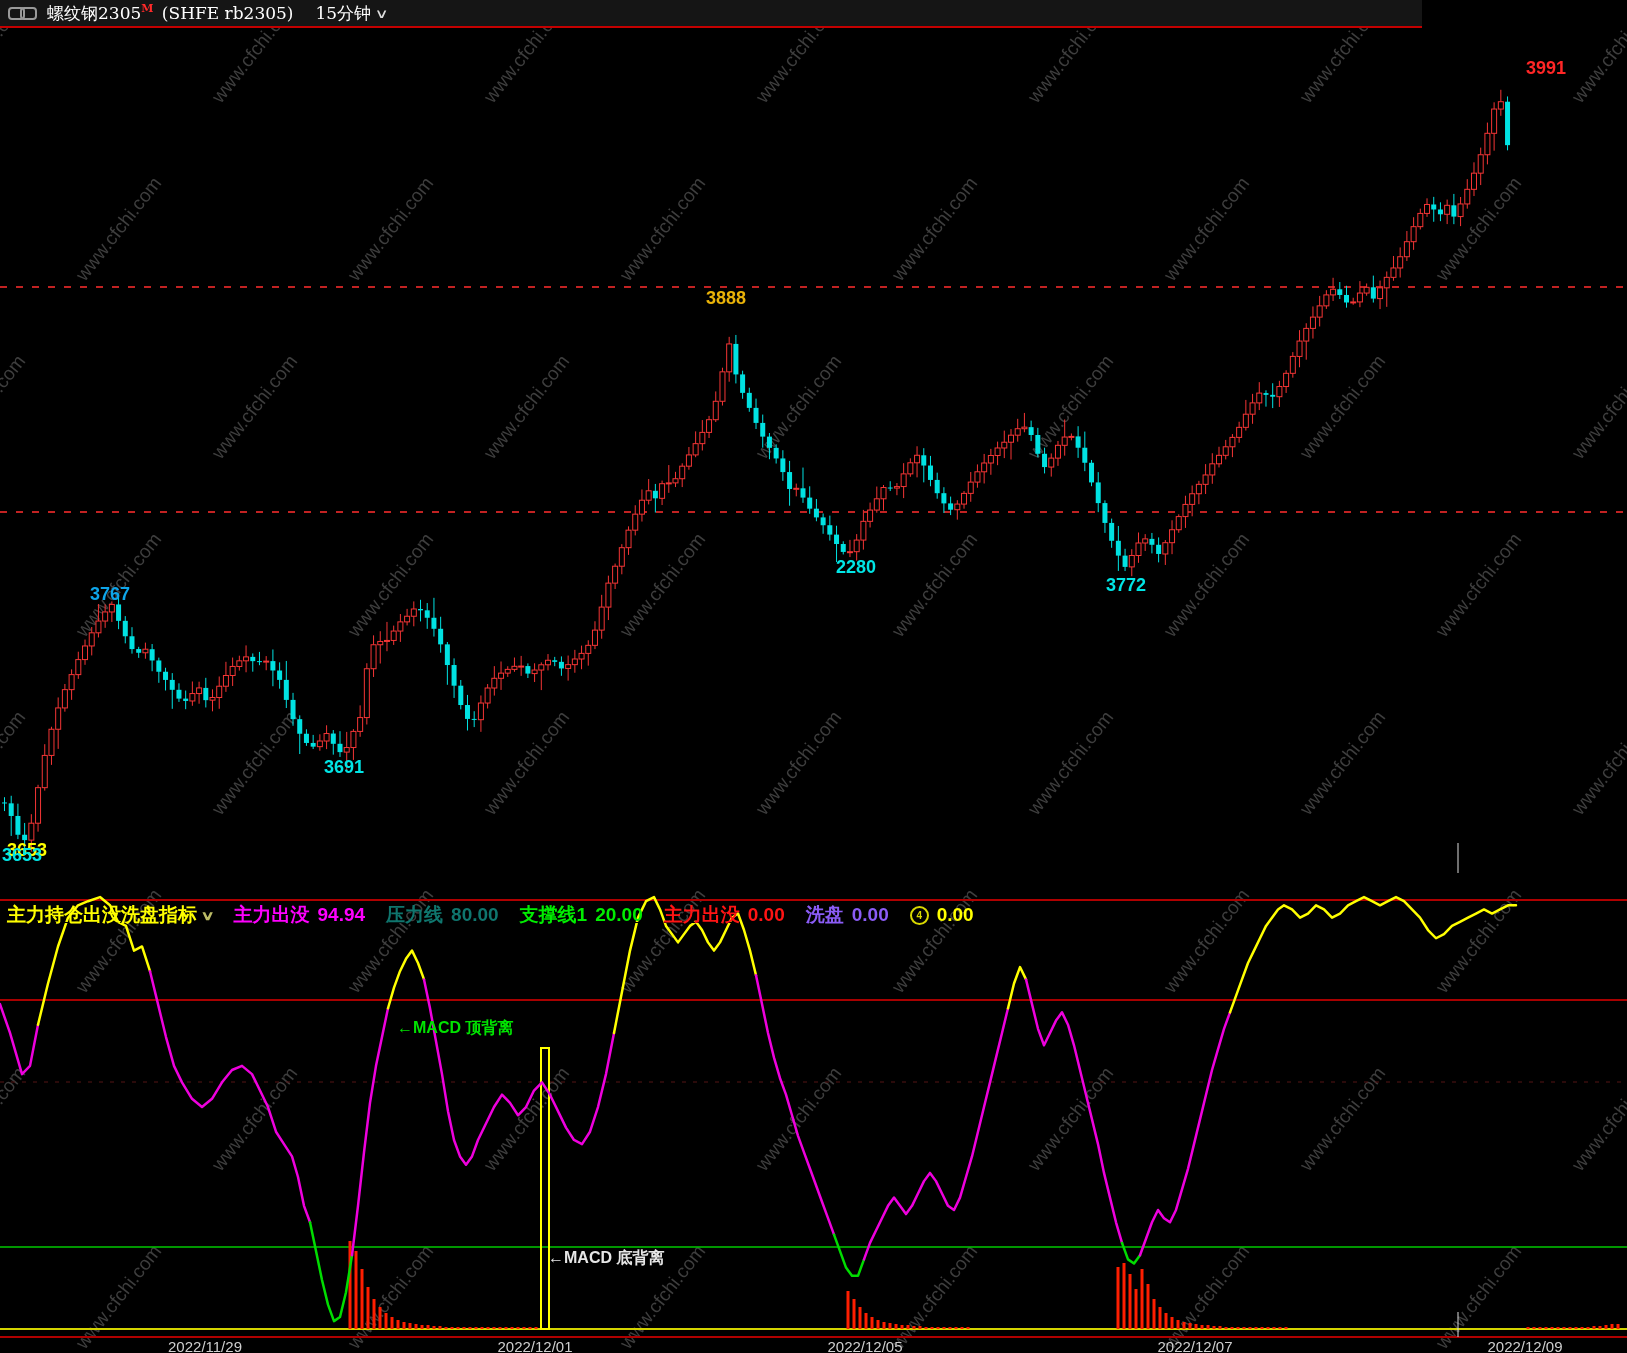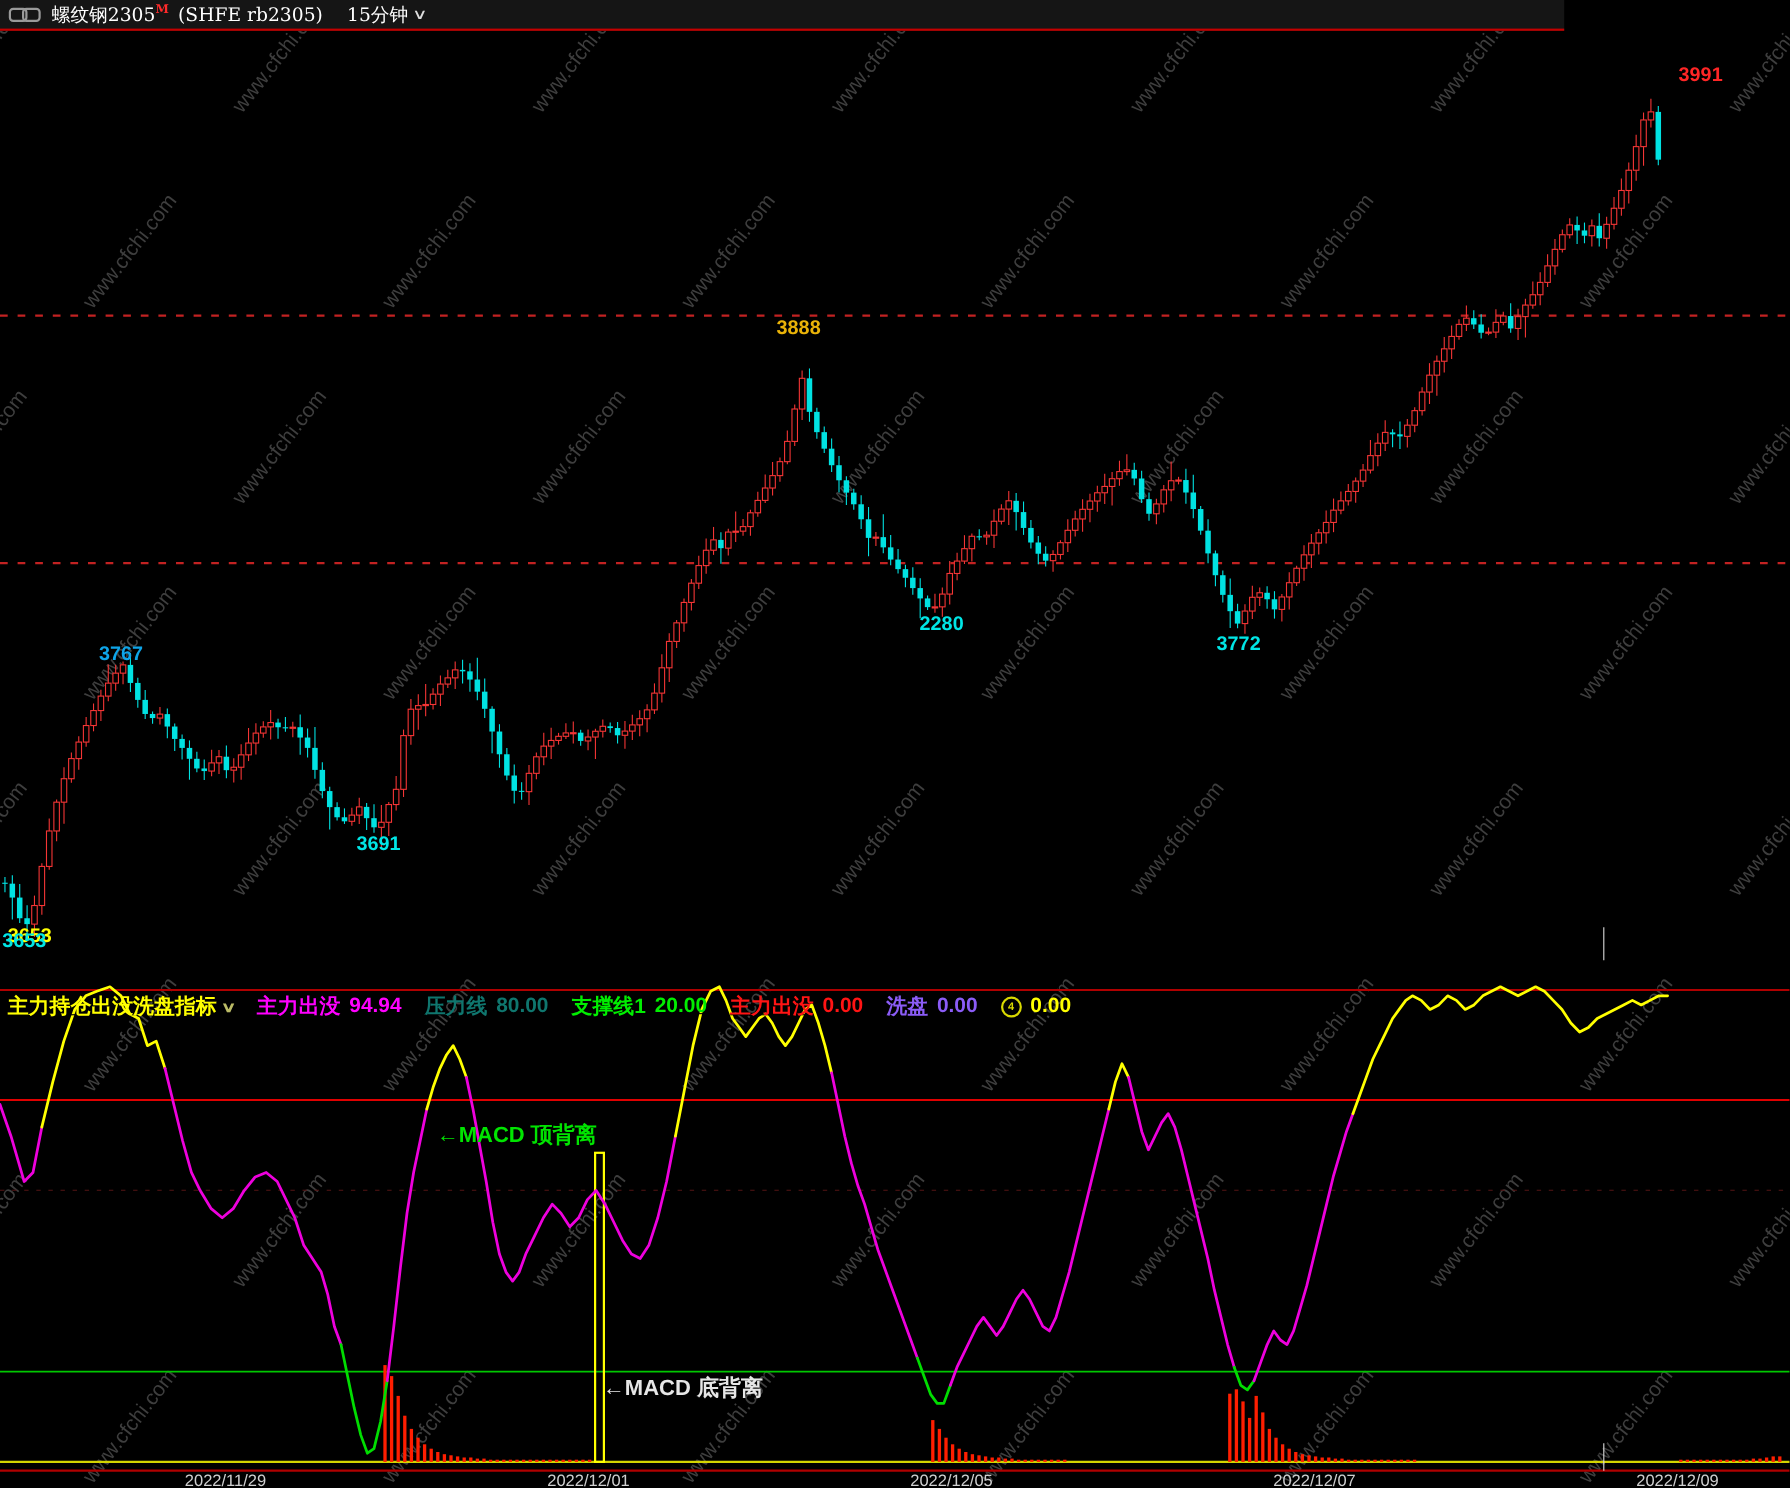--- a/index.html
+++ b/index.html
@@ -16,21 +16,21 @@
   #wm{position:absolute;left:0;top:0;width:1627px;height:1353px;z-index:1;overflow:hidden;}
   .wmt{position:absolute;color:#3e3e3e;font-size:19px;transform:rotate(-52deg);white-space:nowrap;}
   #cv{position:absolute;left:0;top:0;z-index:10;}
   #hdr{position:absolute;left:7px;top:902px;z-index:30;display:flex;align-items:center;gap:21px;
        font-weight:bold;font-size:19px;white-space:nowrap;text-decoration:underline;}
   .fld{display:flex;gap:8px;align-items:center;}
   .iname{color:#ffff00;display:flex;align-items:center;}
   .c4{display:inline-flex;width:15px;height:15px;border:2px solid #d8d800;border-radius:50%;
       align-items:center;justify-content:center;font-size:10px;color:#d8d800;font-weight:bold;}
   #labels span{position:absolute;font-weight:bold;font-size:18px;z-index:25;white-space:nowrap;}
-  .ann{position:absolute;z-index:26;font-size:20px;font-weight:600;white-space:nowrap;}
+  .ann{position:absolute;z-index:26;font-size:16px;font-weight:600;white-space:nowrap;}
   #dates{position:absolute;left:0;top:1338px;width:1627px;height:15px;z-index:30;}
   #dates span{position:absolute;transform:translateX(-50%);color:#cfcfcf;font-size:15px;}
 </style>
 </head>
 <body>
 
 <div id="titlebar">
   <span class="chain">
       <i></i>
       <i></i>

